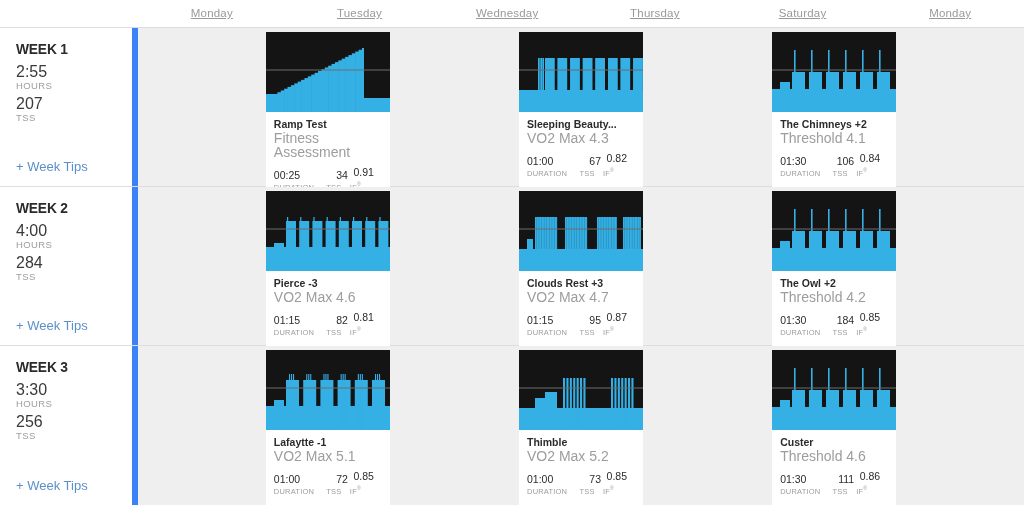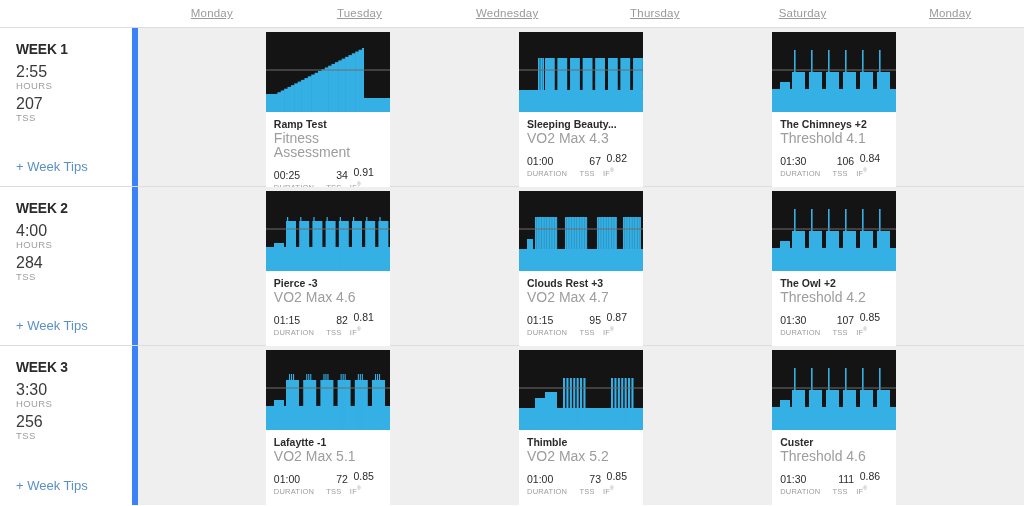--- a/index.html
+++ b/index.html
@@ -463,21 +463,21 @@
             </svg>
             <div class="wk-body">
               <div class="wk-title">The Owl +2</div>
               <div class="wk-sub">Threshold 4.2</div>
               <div class="wk-stats">
                 <div class="stat duration">
                   <span class="stat-v">01:30</span>
                   <span class="stat-l">DURATION</span>
                 </div>
                 <div class="stat tss">
-                  <span class="stat-v">107</span>
+                  <span class="stat-v">184</span>
                   <span class="stat-l">TSS</span>
                 </div>
                 <div class="stat if">
                   <span class="stat-v">0.85</span>
                   <span class="stat-l"><span>IF</span><span class="sup">®</span></span>
                 </div>
               </div>
             </div>
           </div>
         </div>

